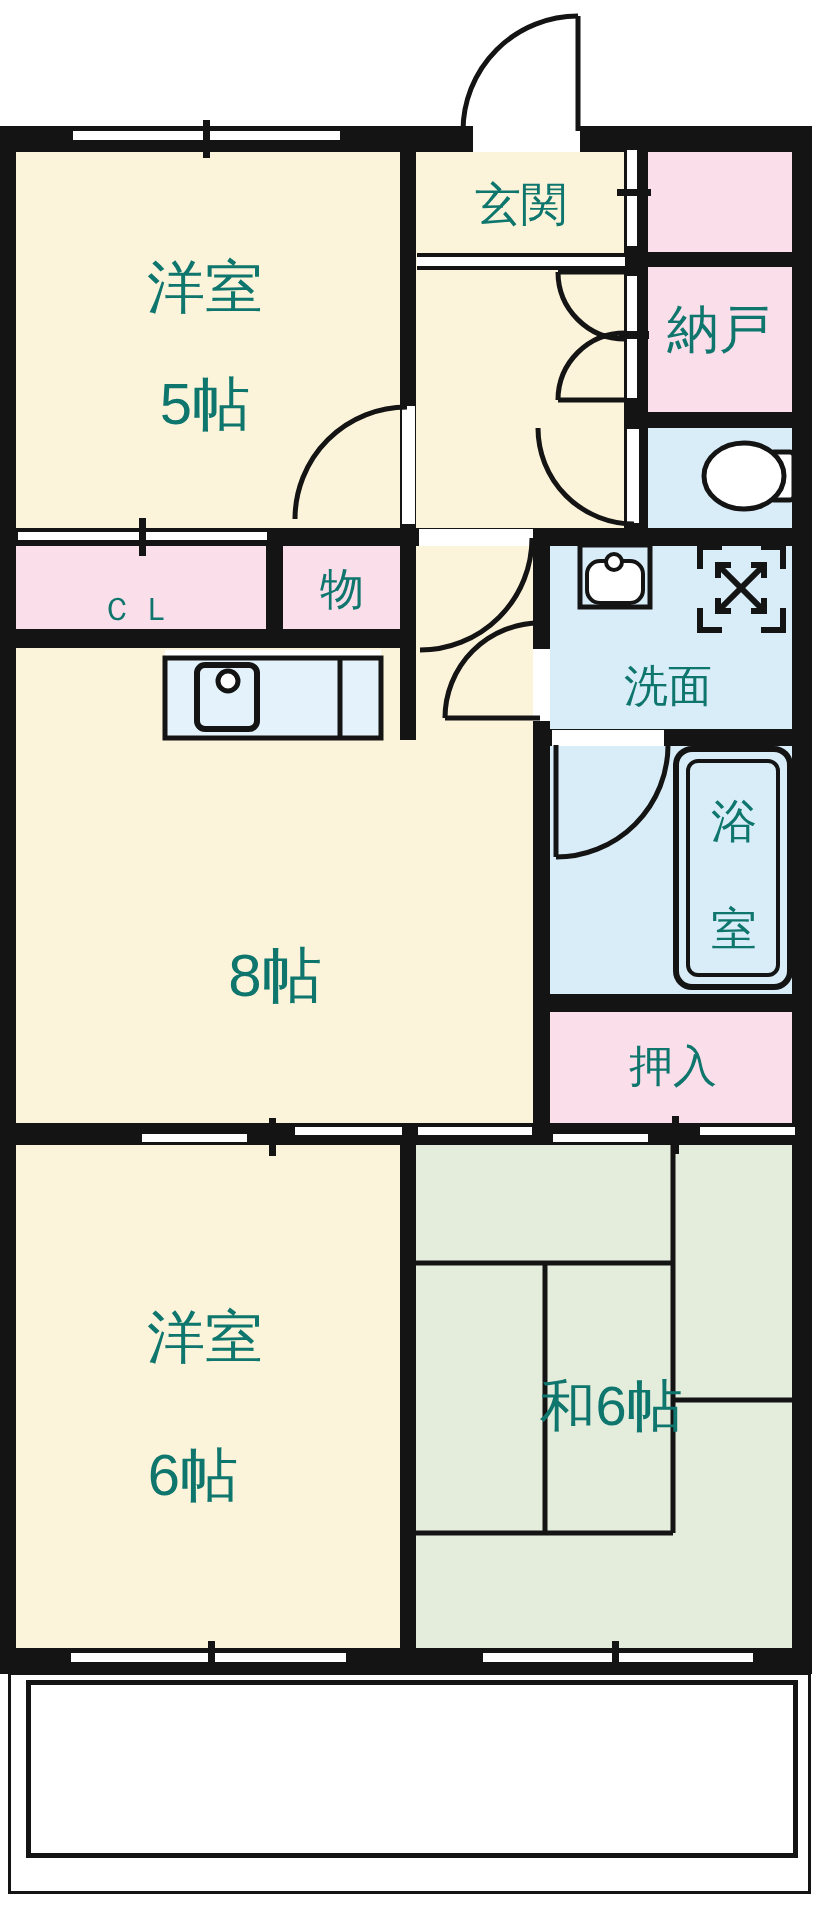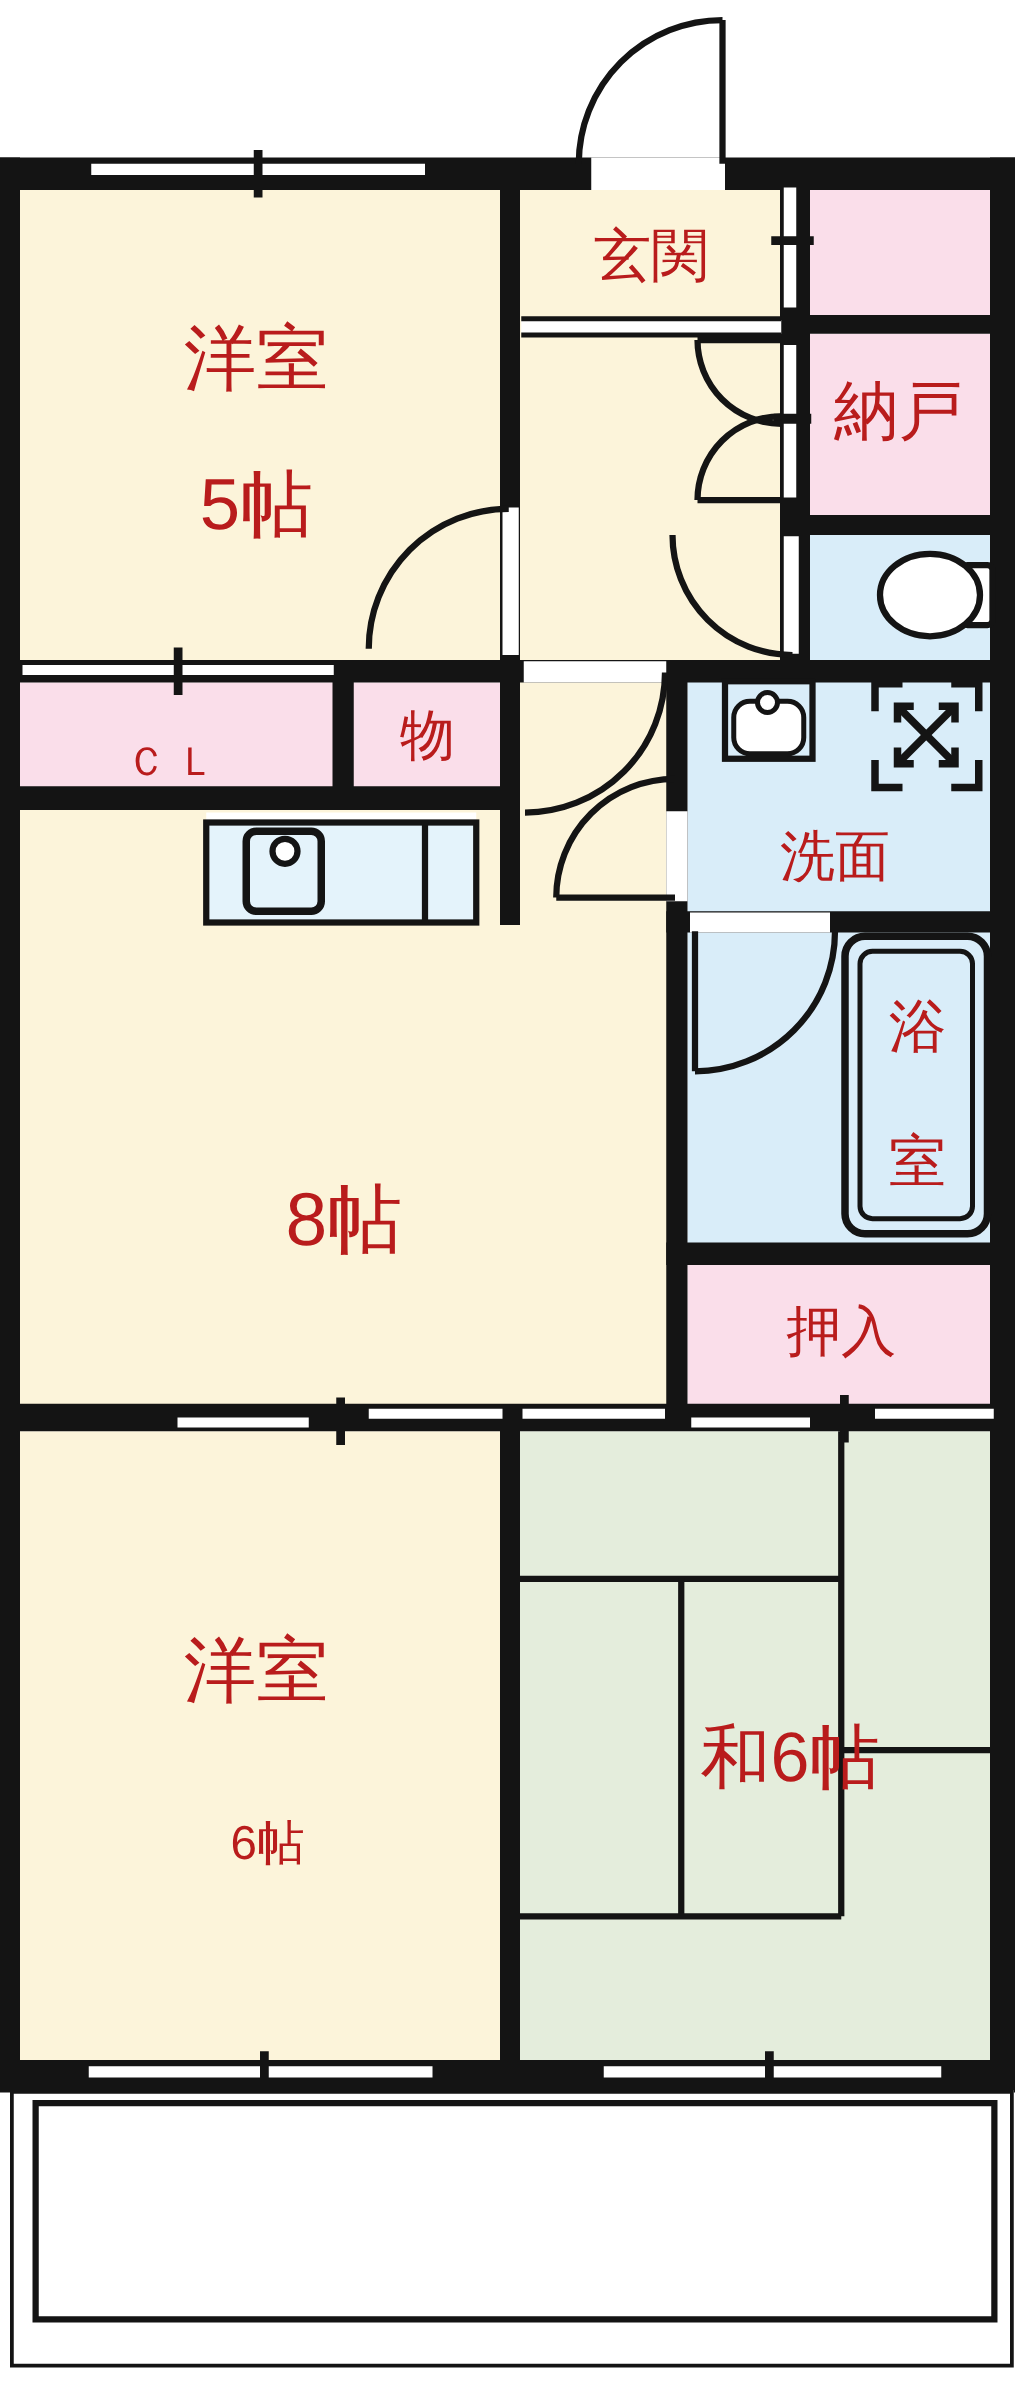--- a/index.html
+++ b/index.html
@@ -6,21 +6,21 @@
   #plan{
     position:relative;width:816px;height:1920px;background:#ffffff;overflow:hidden;
     font-family:"Liberation Sans","DejaVu Sans",sans-serif;
   }
   .room{position:absolute;}
   .wall{position:absolute;background:#141414;}
   .open{position:absolute;background:#ffffff;}
   .tick{position:absolute;background:#141414;}
   .label{
     position:absolute;transform:translate(-50%,-50%);
-    color:#b91c1c;white-space:nowrap;text-align:center;font-weight:500;line-height:1;
+    color:#0f766e;white-space:nowrap;text-align:center;font-weight:500;line-height:1;
   }
   svg.overlay{position:absolute;left:0;top:0;pointer-events:none;}
   .cream{background:#fcf4da;}
   .pink{background:#fadeea;}
   .blue{background:#d9edf9;}
   .green{background:#e4eddc;}
   .balcony-outer{position:absolute;border:3px solid #141414;background:#ffffff;}
   .balcony-inner{position:absolute;border:5px solid #141414;background:#ffffff;}
 </style>
 </head>
@@ -183,16 +183,16 @@
   <div class="label" style="left:521px;top:204px;font-size:46px;">玄関</div>
   <div class="label" style="left:719px;top:329px;font-size:52px;">納戸</div>
   <div class="label" style="left:141px;top:609px;font-size:32px;letter-spacing:8px;">ＣＬ</div>
   <div class="label" style="left:342px;top:589px;font-size:44px;">物</div>
   <div class="label" style="left:668px;top:686px;font-size:44px;">洗面</div>
   <div class="label" style="left:734px;top:821px;font-size:46px;">浴</div>
   <div class="label" style="left:734px;top:929px;font-size:46px;">室</div>
   <div class="label" style="left:275px;top:976px;font-size:60px;">8帖</div>
   <div class="label" style="left:673px;top:1066px;font-size:44px;">押入</div>
   <div class="label" style="left:205px;top:1337px;font-size:58px;">洋室</div>
-  <div class="label" style="left:214px;top:1475px;font-size:38px;">6帖</div>
-  <div class="label" style="left:632px;top:1406px;font-size:56px;">和6帖</div>
+  <div class="label" style="left:193px;top:1475px;font-size:58px;">6帖</div>
+  <div class="label" style="left:611px;top:1406px;font-size:56px;">和6帖</div>
 
 </div>
 
 </body></html>

